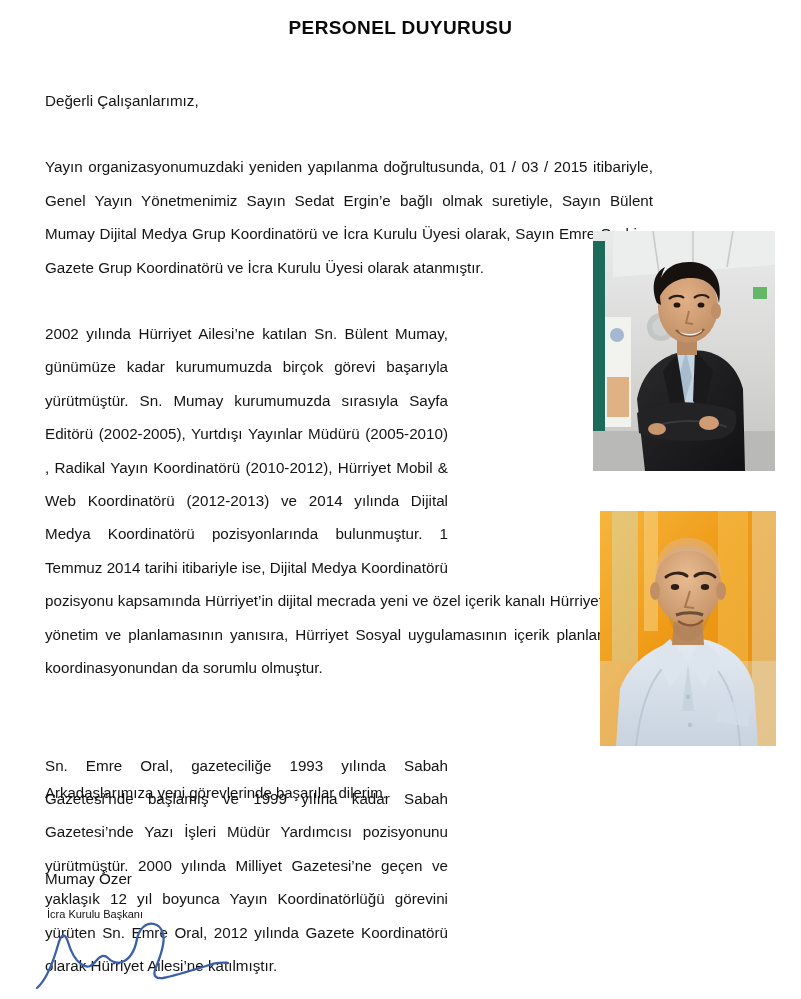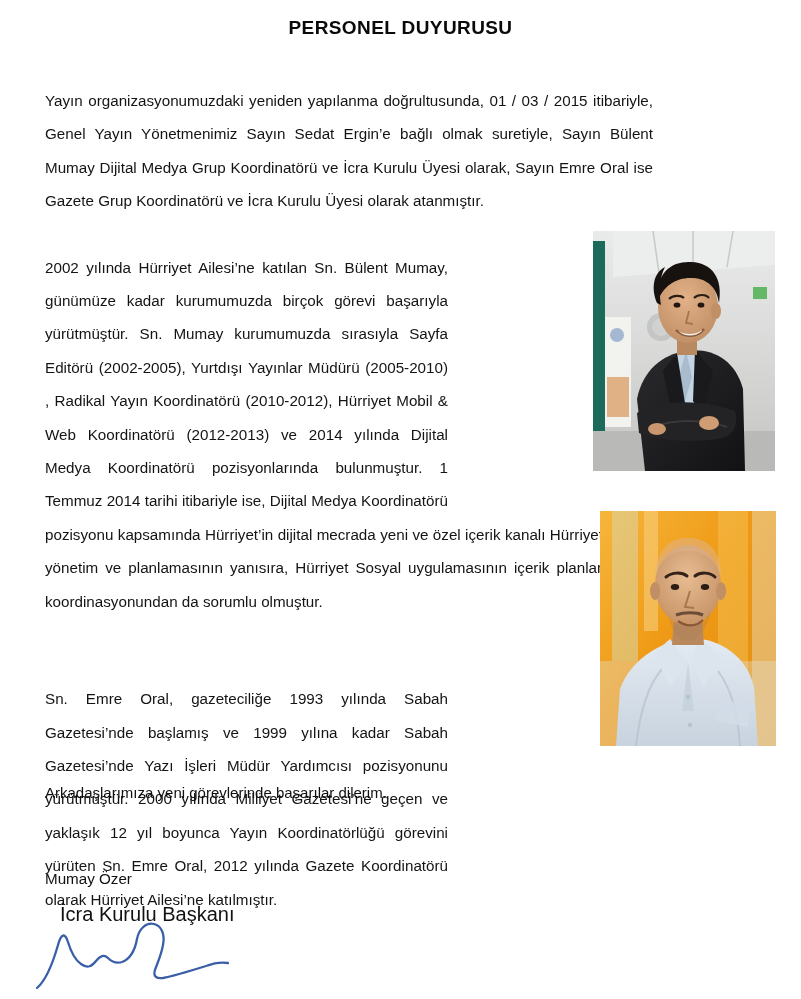--- a/index.html
+++ b/index.html
@@ -80,23 +80,23 @@
   
   .sign-name {
     position: absolute;
     left: 45px;
     top: 868px;
     font-size: 15.2px;
     line-height: 22px;
   }
   .sign-title {
     position: absolute;
-    left: 60px;
+    left: 47px;
     top: 903px;
-    font-size: 20px;
+    font-size: 11px;
     line-height: 22px;
   }
   .signature-mark {
     position: absolute;
     left: 34px;
     top: 912px;
     width: 200px;
     height: 84px;
     pointer-events: none;
   }
@@ -123,20 +123,21 @@
 </style>
 </head>
 <body>
 
 <div id="page">
 
   <div class="doc-title">PERSONEL DUYURUSU</div>
 
   <div class="body-col">
 
+    <p class="salutation">Değerli Çalışanlarımız,</p>
 
     <p class="para">Yayın organizasyonumuzdaki yeniden yapılanma doğrultusunda, 01 / 03 / 2015 itibariyle, Genel Yayın Yönetmenimiz Sayın Sedat Ergin’e bağlı olmak suretiyle, Sayın Bülent Mumay Dijital Medya Grup Koordinatörü ve İcra Kurulu Üyesi olarak, Sayın Emre Oral ise Gazete Grup Koordinatörü ve İcra Kurulu Üyesi olarak atanmıştır.</p>
 
     <p class="para">
       <span class="float-spacer-a"></span>
       <span>2002 yılında  Hürriyet Ailesi’ne katılan Sn. Bülent Mumay, günümüze kadar kurumumuzda birçok görevi başarıyla yürütmüştür.  Sn. Mumay kurumumuzda sırasıyla Sayfa Editörü (2002-2005), Yurtdışı Yayınlar Müdürü (2005-2010) , Radikal Yayın Koordinatörü (2010-2012), Hürriyet Mobil &amp; Web Koordinatörü (2012-2013) ve 2014 yılında  Dijital Medya Koordinatörü pozisyonlarında bulunmuştur. 1 Temmuz 2014 tarihi itibariyle ise, Dijital Medya Koordinatörü pozisyonu kapsamında Hürriyet’in dijital mecrada yeni ve özel içerik kanalı Hürriyet Plus’ın yönetim ve planlamasının yanısıra, Hürriyet Sosyal uygulamasının içerik planlaması ve koordinasyonundan da sorumlu olmuştur.</span>
     </p>
 
     <p class="para" style="margin-top:64px;">
       <span class="float-spacer-b"></span>

